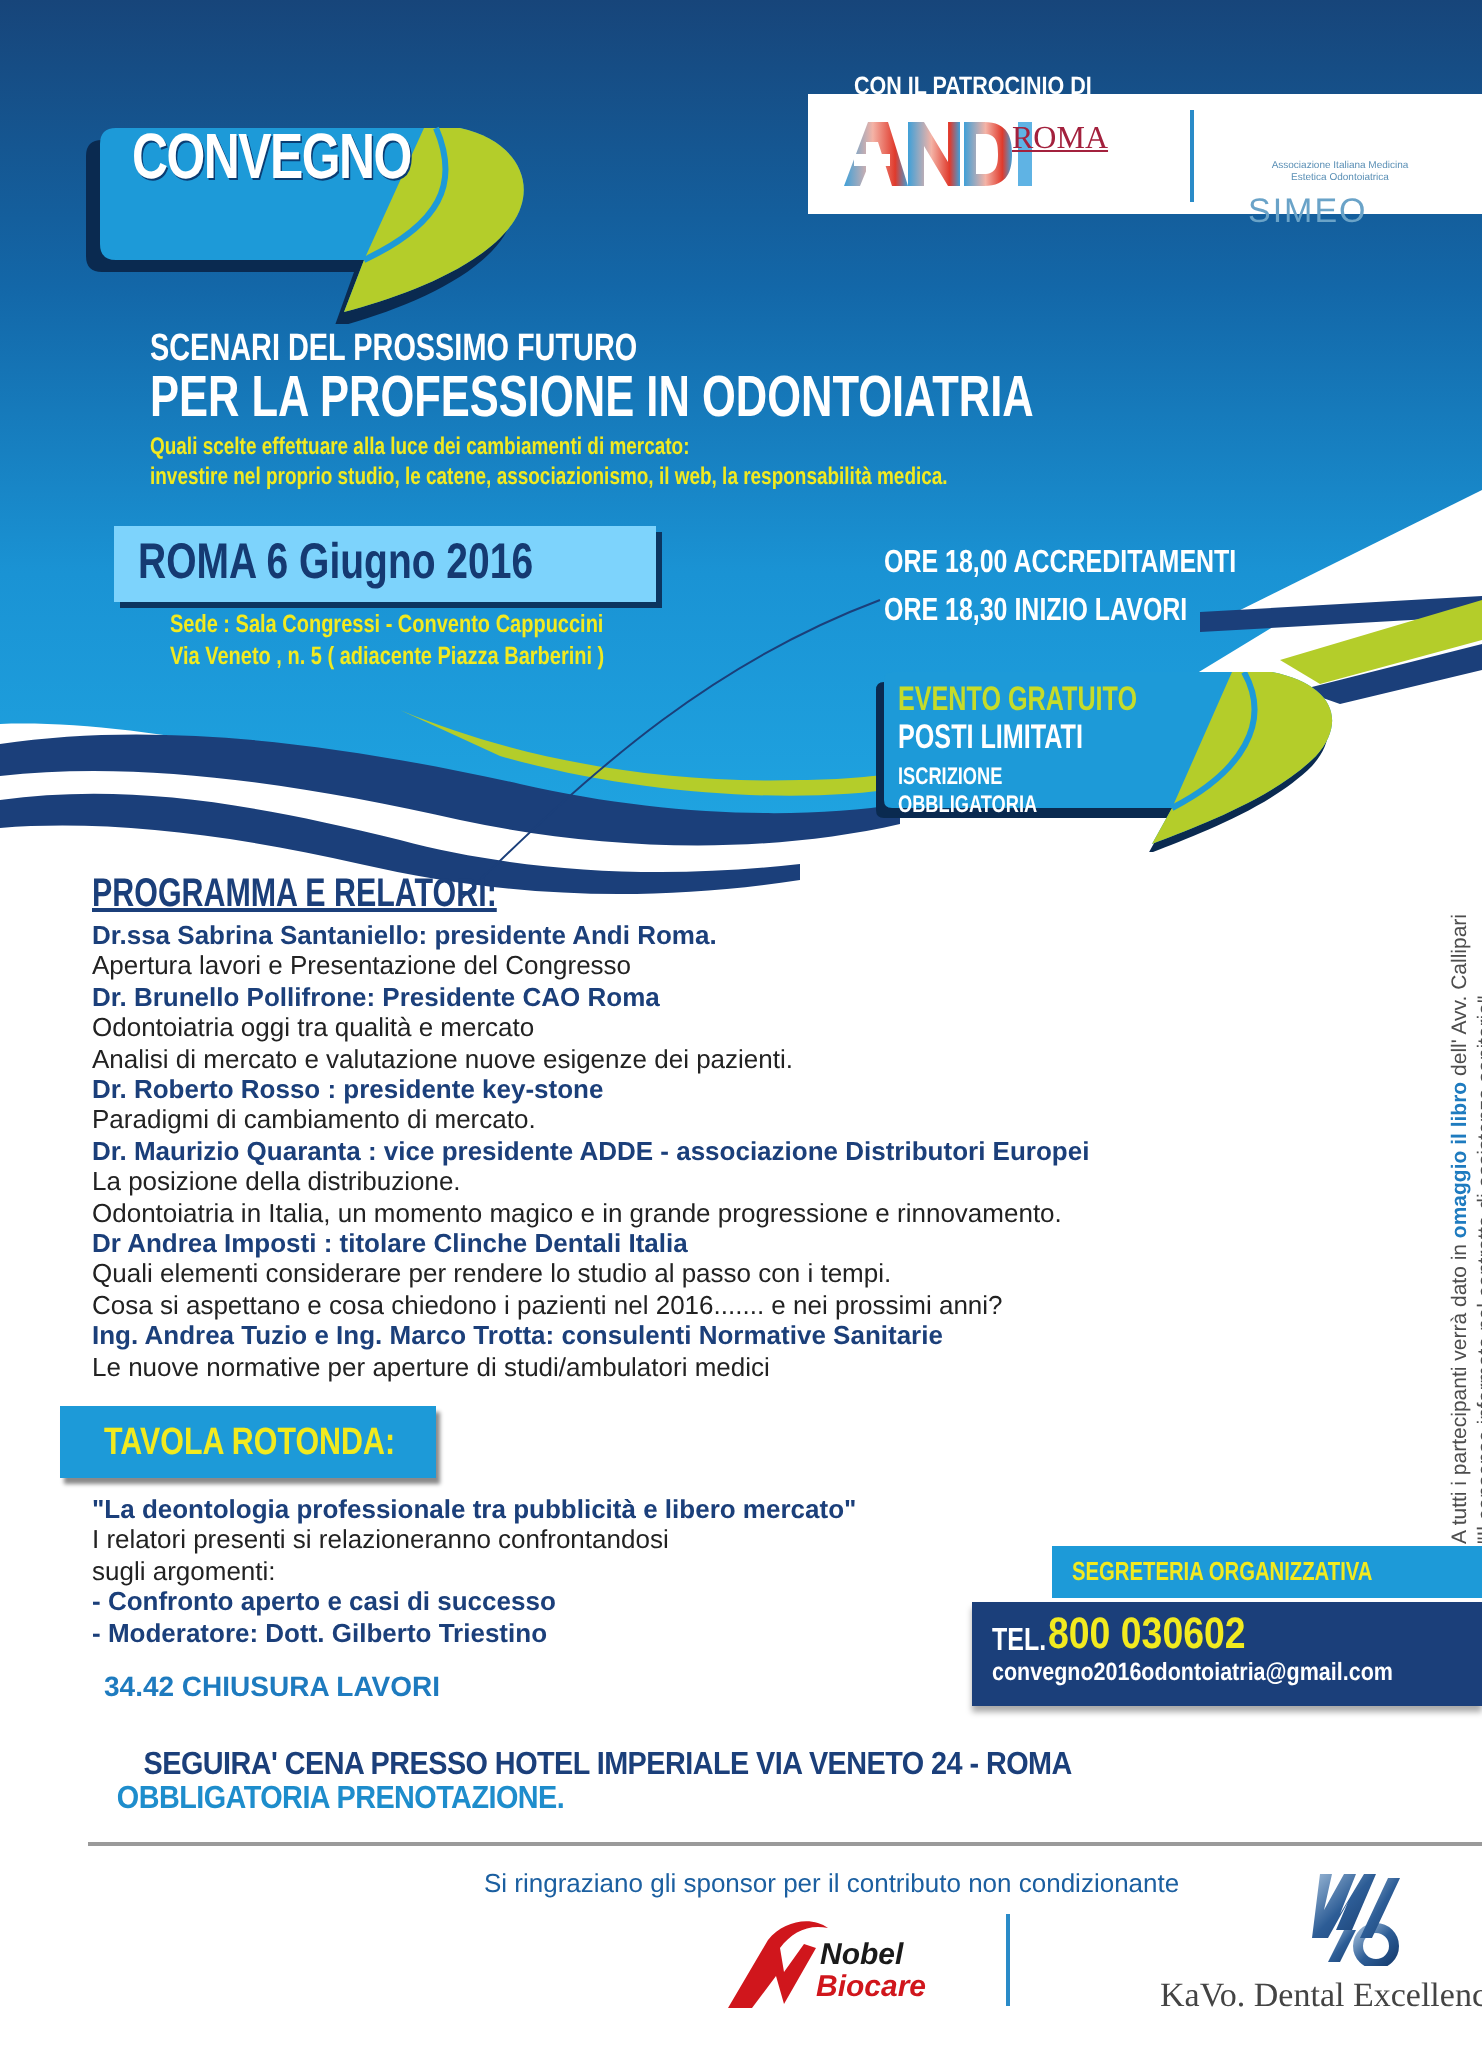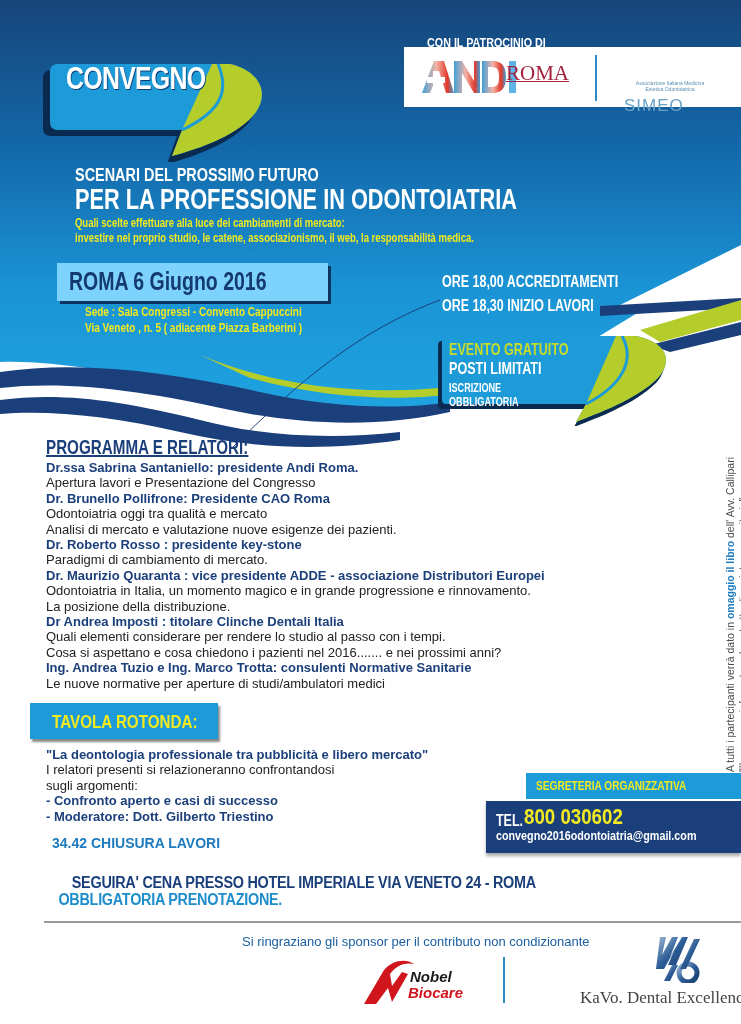--- a/index.html
+++ b/index.html
@@ -16,21 +16,21 @@
 
   
   .conv-bubble { position: absolute; left: 30px; top: 52px; width: 250px; height: 110px; }
   .conv-text { position: absolute; left: 66px; top: 60px; color: #ffffff; font-size: 32px; letter-spacing: -1px;
     transform: scaleX(0.78); text-shadow: 1px 1px 0 #0a3d73; }
 
   
   .patro-label { position: absolute; left: 427px; top: 36px; color: #ffffff; font-size: 12.5px; font-weight: bold; transform: scaleX(0.86); transform-origin: left top; }
   .patro-box { position: absolute; left: 404px; top: 47px; width: 337px; height: 60px; background: #ffffff; }
   .andi-logo { position: absolute; left: 18px; top: 12px; width: 100px; height: 34px; }
-  .roma-word { position: absolute; left: 102px; top: 14px; font-family: "Liberation Serif", serif; font-size: 21px; color: #a3213d; text-decoration: underline; text-decoration-thickness: 1px; }
+  .roma-word { position: absolute; left: 102px; top: 14px; font-family: "Liberation Serif", serif; font-size: 16px; color: #a3213d; text-decoration: underline; text-decoration-thickness: 1px; }
   .patro-divider { position: absolute; left: 191px; top: 8px; width: 2px; height: 46px; background: #2a8bc8; }
   .simeo-title { position: absolute; left: 220px; top: 13px; font-size: 17px; color: #6aa3c8; letter-spacing: 1px; font-weight: normal; margin-top: 36px; }
   .simeo-sub { position: absolute; left: 221px; top: 33px; width: 90px; font-size: 5px; color: #5a8fb5; line-height: 6px; text-align: center; }
 
   
   .title1 { position: absolute; left: 75px; top: 164px; color: #ffffff; font-size: 19px; transform: scaleX(0.76); white-space: nowrap; }
   .title2 { position: absolute; left: 75px; top: 183px; color: #ffffff; font-size: 29px; transform: scaleX(0.75); white-space: nowrap; }
   .sub1 { position: absolute; left: 75px; top: 216px; color: #f2ea1f; font-size: 12px; transform: scaleX(0.79); white-space: nowrap; }
   .sub2 { position: absolute; left: 75px; top: 231px; color: #f2ea1f; font-size: 12px; transform: scaleX(0.79); white-space: nowrap; }
 
@@ -184,22 +184,22 @@
   <div class="prog-title cond">PROGRAMMA E RELATORI:</div>
   <div class="prog-list">
     <div class="prog-line b">Dr.ssa Sabrina Santaniello: presidente Andi Roma.</div>
     <div class="prog-line">Apertura lavori e Presentazione del Congresso</div>
     <div class="prog-line b">Dr. Brunello Pollifrone: Presidente CAO Roma</div>
     <div class="prog-line">Odontoiatria oggi tra qualità e mercato</div>
     <div class="prog-line">Analisi di mercato e valutazione nuove esigenze dei pazienti.</div>
     <div class="prog-line b">Dr. Roberto Rosso : presidente key-stone</div>
     <div class="prog-line">Paradigmi di cambiamento di mercato.</div>
     <div class="prog-line b">Dr. Maurizio Quaranta : vice presidente ADDE - associazione Distributori Europei</div>
+    <div class="prog-line">La posizione della distribuzione.</div>
     <div class="prog-line">Odontoiatria in Italia, un momento magico e in grande progressione e rinnovamento.</div>
-    <div class="prog-line">La posizione della distribuzione.</div>
     <div class="prog-line b">Dr Andrea Imposti : titolare Clinche Dentali Italia</div>
     <div class="prog-line">Quali elementi considerare per rendere lo studio al passo con i tempi.</div>
     <div class="prog-line">Cosa si aspettano e cosa chiedono i pazienti nel 2016....... e nei prossimi anni?</div>
     <div class="prog-line b">Ing. Andrea Tuzio e Ing. Marco Trotta: consulenti Normative Sanitarie</div>
     <div class="prog-line">Le nuove normative per aperture di studi/ambulatori medici</div>
   </div>
 
   <div class="side-note">
     <div><span>A tutti i partecipanti verrà dato in </span><b>omaggio il libro</b><span> dell' Avv. Callipari</span></div>
     <div>"Il consenso informato nel contratto di assistenza sanitaria"</div>

